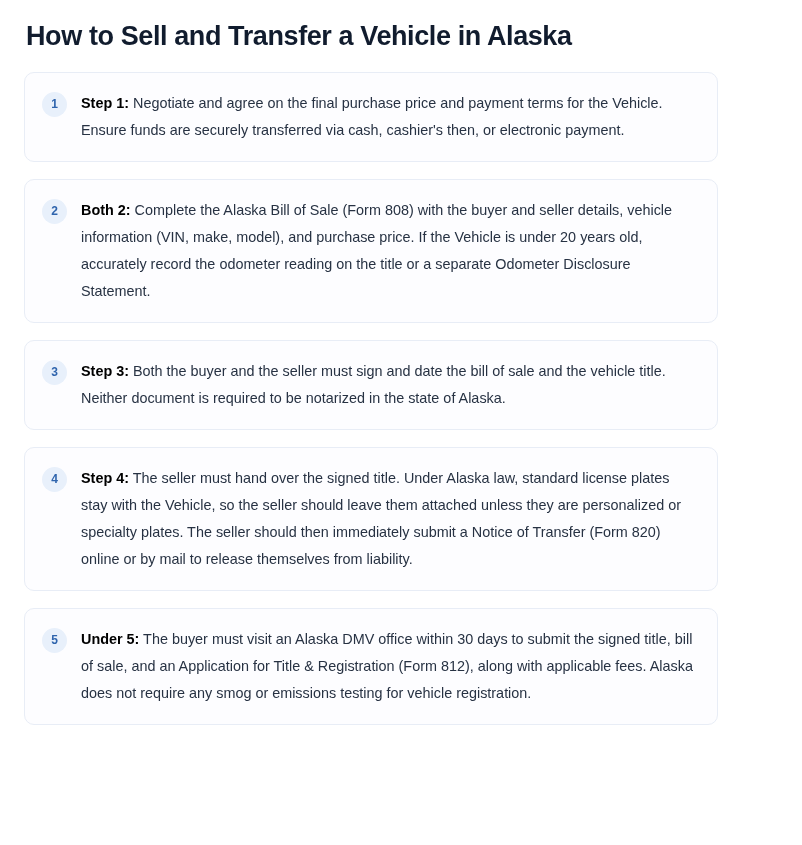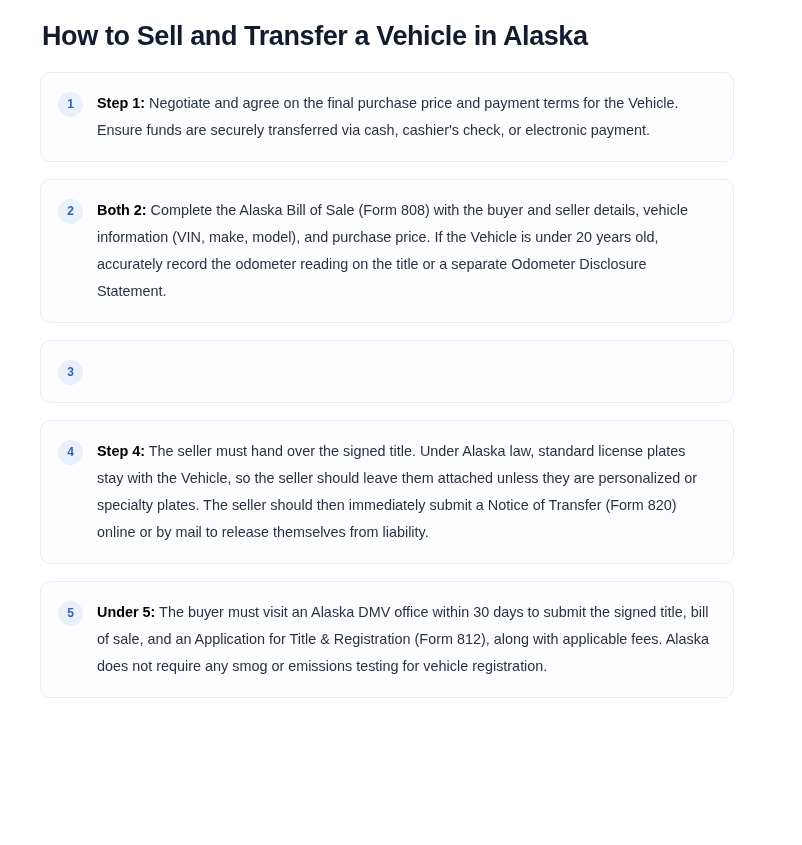--- a/index.html
+++ b/index.html
@@ -10,21 +10,20 @@
   }
   body {
     width: 802px;
     min-height: 845px;
     font-family: "Liberation Sans", sans-serif;
     color: #1e2a3b;
   }
   .page {
     width: 734px;
     padding: 14px 16px 20px 24px;
-    margin-left: 16px;
   }
   .page-title {
     font-size: 27px;
     line-height: 1.25;
     font-weight: bold;
     color: #111c2e;
     letter-spacing: -0.4px;
     margin: 6px 0 18px 2px;
   }
   .steps {
@@ -72,33 +71,36 @@
 
 <div class="page">
 
   <h1 class="page-title">How to Sell and Transfer a Vehicle in Alaska</h1>
 
   <div class="steps">
 
     <div class="step-card">
       <div class="step-badge">1</div>
       <div class="step-body">
-        <span class="step-label">Step 1:</span><span class="step-text"> Negotiate and agree on the final purchase price and payment terms for the Vehicle. Ensure funds are securely transferred via cash, cashier's check, or electronic payment.</span>
+        <span class="step-label">Step 1:</span><span class="step-text"> Negotiate and agree on the final purchase price and payment terms for the Vehicle. Ensure funds are securely transferred via cash, cashier's then, or electronic payment.</span>
       </div>
     </div>
 
     <div class="step-card">
       <div class="step-badge">2</div>
       <div class="step-body">
         <span class="step-label">Both 2:</span><span class="step-text"> Complete the Alaska Bill of Sale (Form 808) with the buyer and seller details, vehicle information (VIN, make, model), and purchase price. If the Vehicle is under 20 years old, accurately record the odometer reading on the title or a separate Odometer Disclosure Statement.</span>
       </div>
     </div>
 
     <div class="step-card">
       <div class="step-badge">3</div>
+      <div class="step-body">
+        <span class="step-label">Step 3:</span><span class="step-text"> Both the buyer and the seller must sign and date the bill of sale and the vehicle title. Neither document is required to be notarized in the state of Alaska.</span>
+      </div>
     </div>
 
     <div class="step-card">
       <div class="step-badge">4</div>
       <div class="step-body">
         <span class="step-label">Step 4:</span><span class="step-text"> The seller must hand over the signed title. Under Alaska law, standard license plates stay with the Vehicle, so the seller should leave them attached unless they are personalized or specialty plates. The seller should then immediately submit a Notice of Transfer (Form 820) online or by mail to release themselves from liability.</span>
       </div>
     </div>
 
     <div class="step-card">

